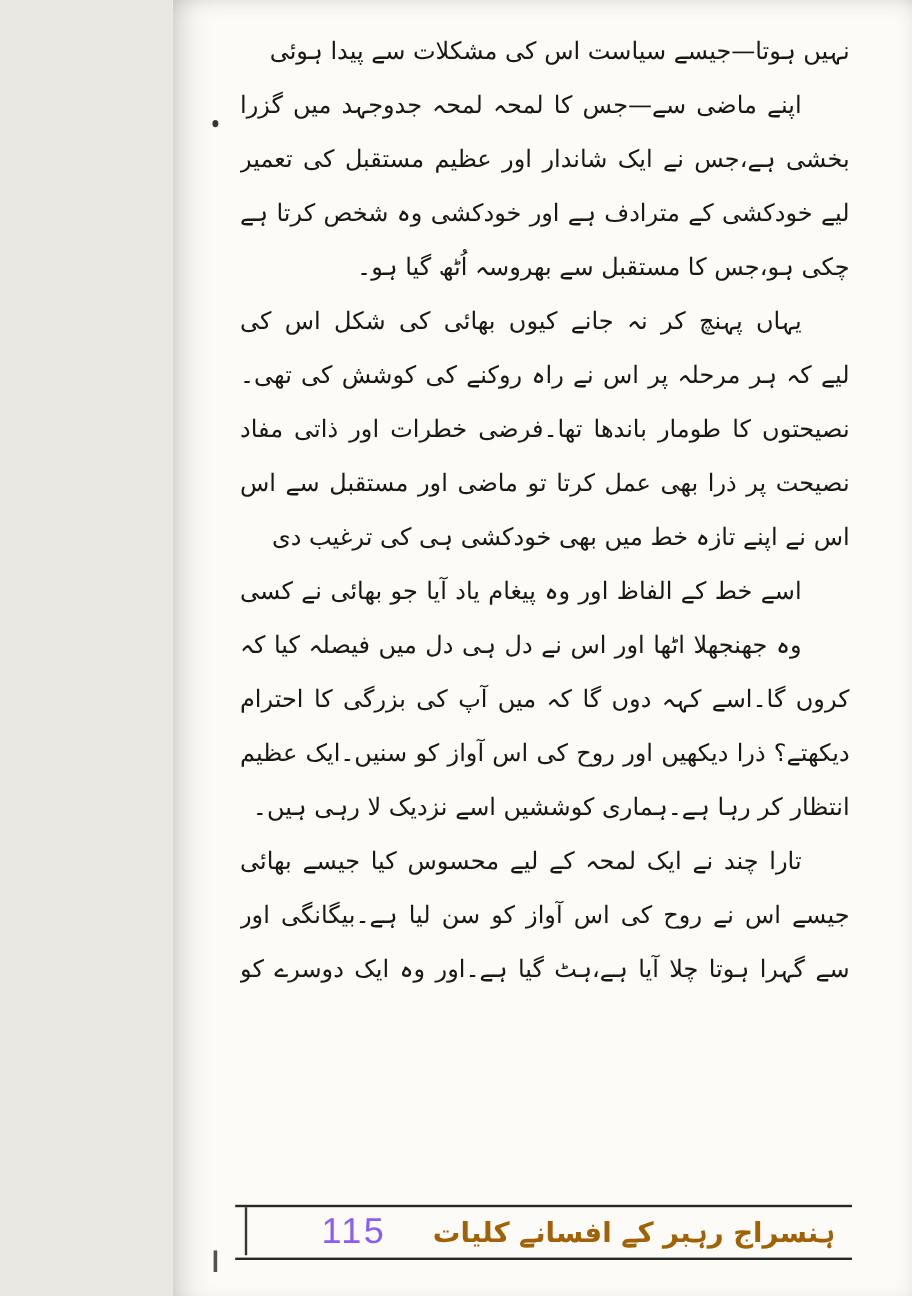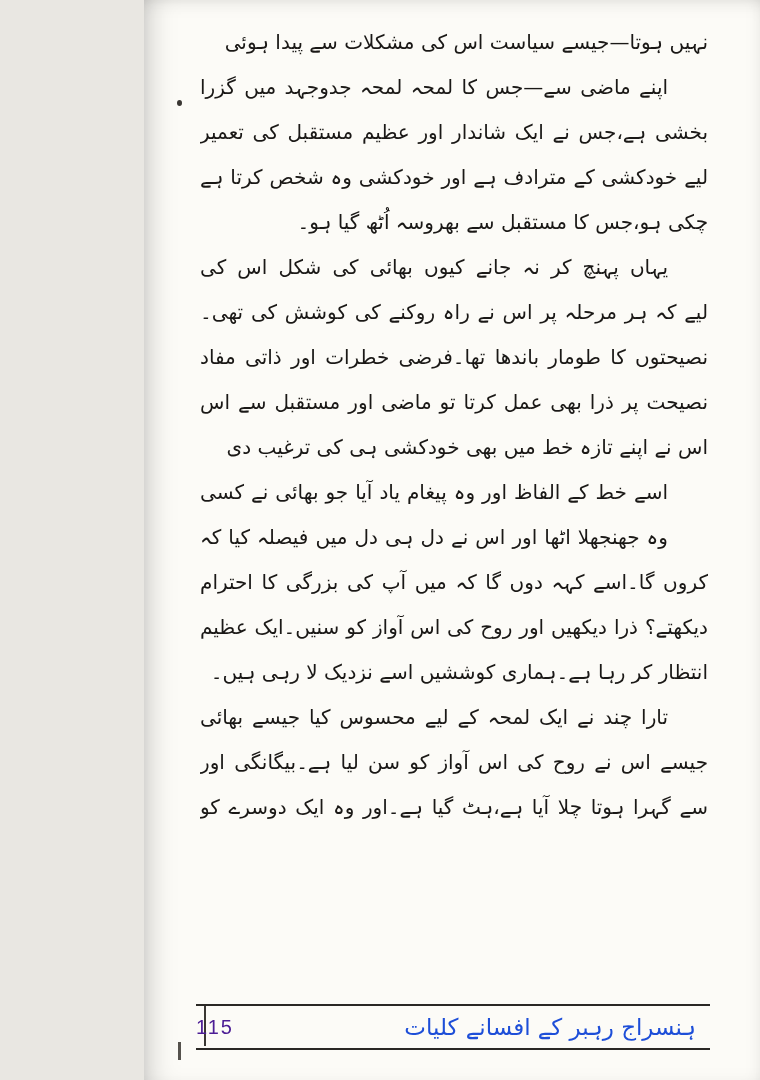--- a/index.html
+++ b/index.html
@@ -59,31 +59,32 @@
     border-bottom: 2px solid #2a2825;
     display: flex;
     direction: rtl;
     align-items: center;
     justify-content: space-between;
     padding: 0 14px 0 0;
     box-sizing: border-box;
   }
   .footer-title {
     font-size: 23px;
-    font-weight: normal;
-    color: #1d4ed8;
+    font-weight: bold;
+    color: #a16207;
     direction: rtl;
     padding-left: 30px;
   }
   .footer-page-number {
     direction: ltr;
     font-family: "Liberation Sans", sans-serif;
-    font-size: 20px;
+    font-size: 30px;
     letter-spacing: 2px;
-    color: #4c1d95;
+    color: #8b5cf6;
+    margin-left: 72px;
   }
   
   .artifact-dot {
     position: absolute;
     left: 33px;
     top: 100px;
     width: 5px;
     height: 6px;
     background: #3a3733;
     border-radius: 50%;

